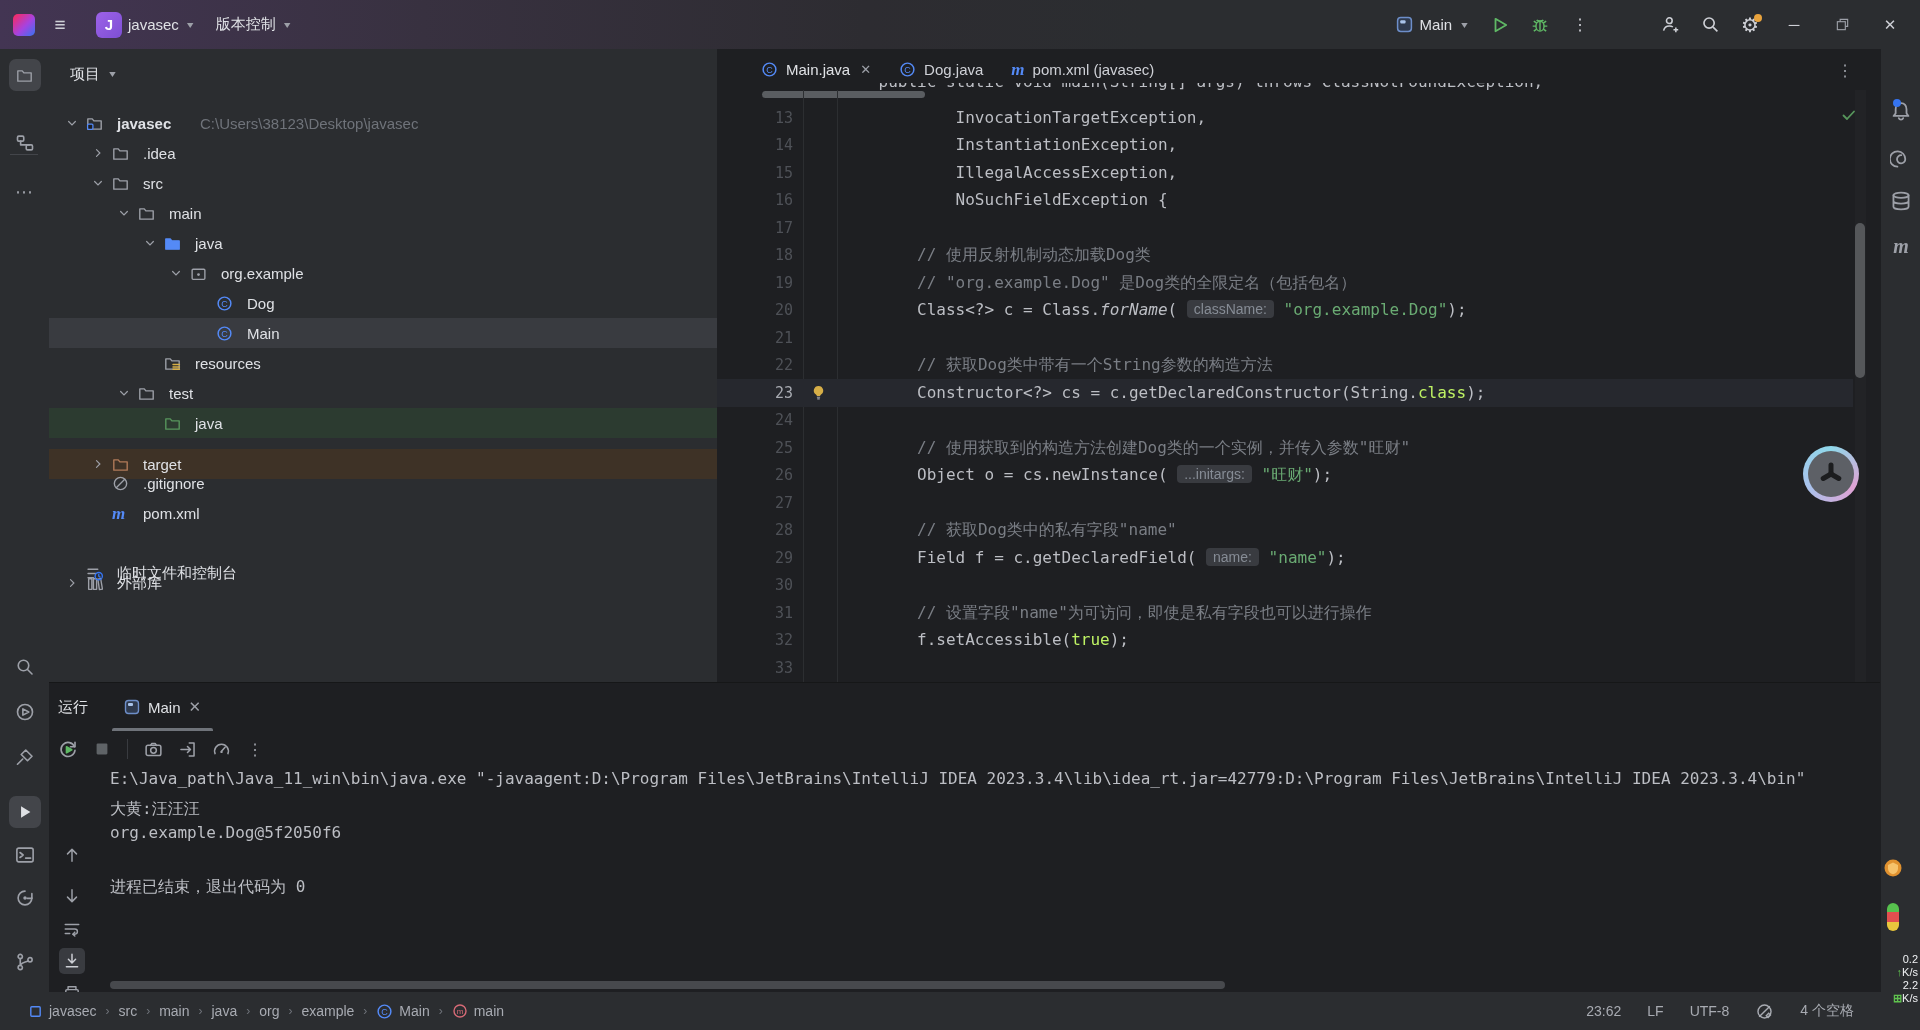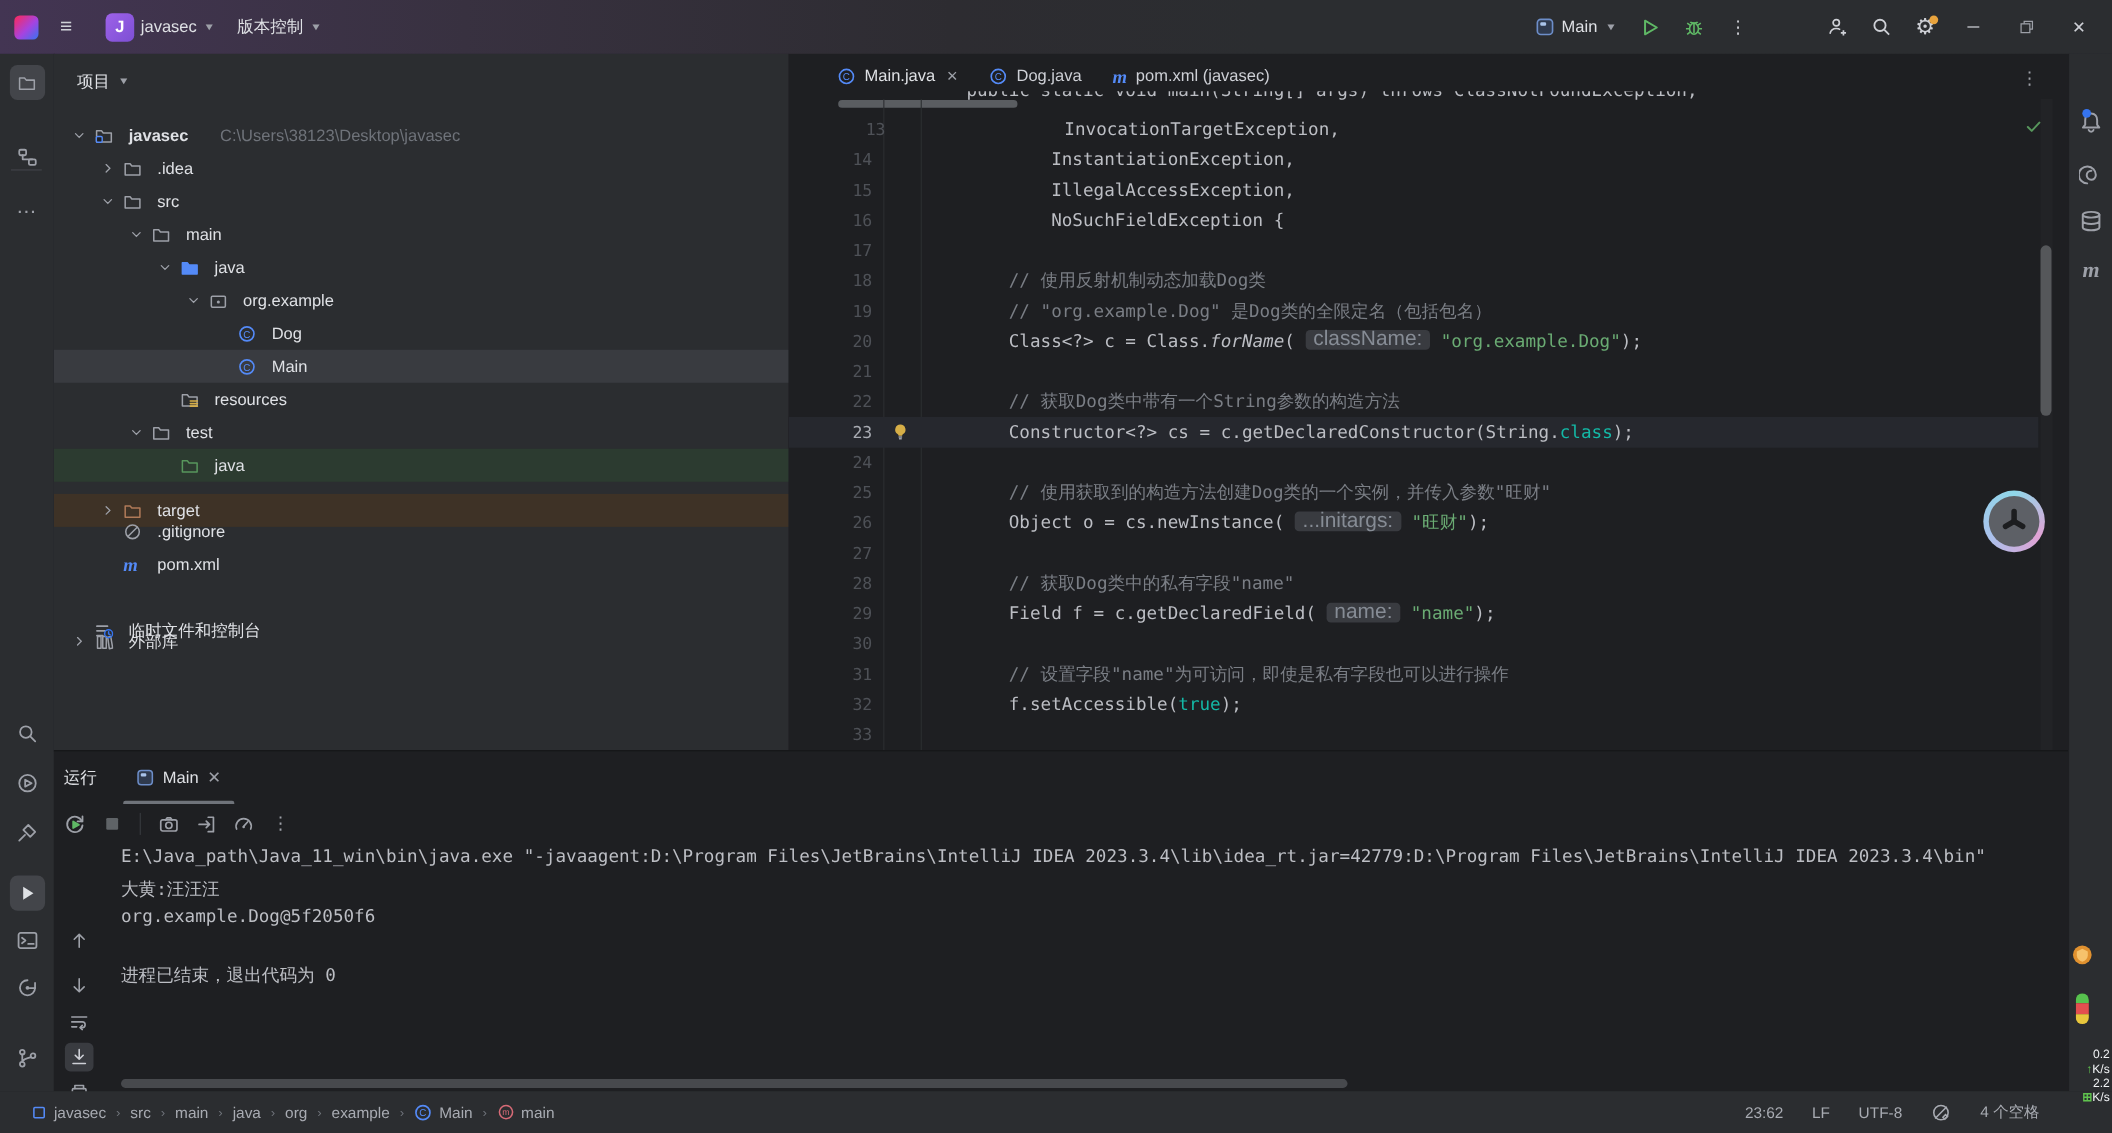--- a/index.html
+++ b/index.html
@@ -52,23 +52,23 @@
   #vtrack{position:absolute;left:1138px;top:41px;width:11px;height:592px;background:rgba(255,255,255,0.02);}
   #vthumb{position:absolute;left:1138px;top:174px;width:10px;height:155px;border-radius:5px;background:#55575a;}
   #code{position:absolute;left:0;top:0;width:1163px;height:633px;}
   .cline{position:absolute;left:0;width:1140px;height:28px;}
   .cline.cur{background:#26282e;width:1136px;}
   .lnum{position:absolute;left:0;top:0;width:76px;text-align:right;font-family:"DejaVu Sans Mono",monospace;
         font-size:15px;color:#4e5157;line-height:28px;}
   .lnum.cur{color:#a8abb2;}
   .ctext{position:absolute;left:123px;top:0;font-family:"DejaVu Sans Mono",monospace;font-size:16px;line-height:28px;
          white-space:pre;color:#bcbec4;}
-  .tok-c{color:#7a7e85;}  .tok-s{color:#6aab73;}  .tok-k{color:#14b8a6;}  .tok-m{font-style:italic;}
+  .tok-c{color:#7a7e85;}  .tok-s{color:#6aab73;}  .tok-k{color:#bef264;}  .tok-m{font-style:italic;}
   .hintchip{display:inline-block;background:#393b40;color:#868c95;font-family:"Liberation Sans",sans-serif;
-    font-size:19px;line-height:18px;padding:0 7px;border-radius:4px;vertical-align:1px;}
+    font-size:14px;line-height:18px;padding:0 7px;border-radius:4px;vertical-align:1px;}
   .gutline{position:absolute;top:41px;width:1px;height:592px;background:#2c2e31;}
   #partial12{position:absolute;left:0;top:34px;width:1130px;height:13px;overflow:hidden;}
   #partial12 .ctext{top:-15px;}
   .bulb{position:absolute;left:93px;}
 
   
   #run-panel{left:49px;top:682px;width:1831px;height:310px;background:#1e1f22;border-top:1px solid #161718;}
   #run-header{position:absolute;left:0;top:0;width:100%;height:48px;display:flex;align-items:center;}
   #run-title{margin-left:9px;font-size:15px;color:#dfe1e5;}
   #run-tab{position:relative;margin-left:24px;height:48px;display:flex;align-items:center;gap:8px;padding:0 12px;color:#dfe1e5;}
@@ -483,21 +483,21 @@
         </div>
       </div>
     <div id="editor-more">⋮</div>
     <div id="hthumb"></div>
     <div class="gutline" style="left:86px"></div>
     <div class="gutline" style="left:120px"></div>
     <div id="partial12">
         <span class="ctext"><span class="">    public static void main(String[] args) throws ClassNotFoundException,</span></span>
       </div>
     <div id="code">
-        <div class="cline" style="top: 54.5px; margin-left: 12px;">
+        <div class="cline" style="top: 54.5px;">
           <span class="lnum">13</span>
           <span class="ctext"><span class="">            InvocationTargetException,</span></span>
         </div>
         <div class="cline" style="top: 82px;">
           <span class="lnum">14</span>
           <span class="ctext"><span class="">            InstantiationException,</span></span>
         </div>
         <div class="cline" style="top: 109.5px;">
           <span class="lnum">15</span>
           <span class="ctext"><span class="">            IllegalAccessException,</span></span>

